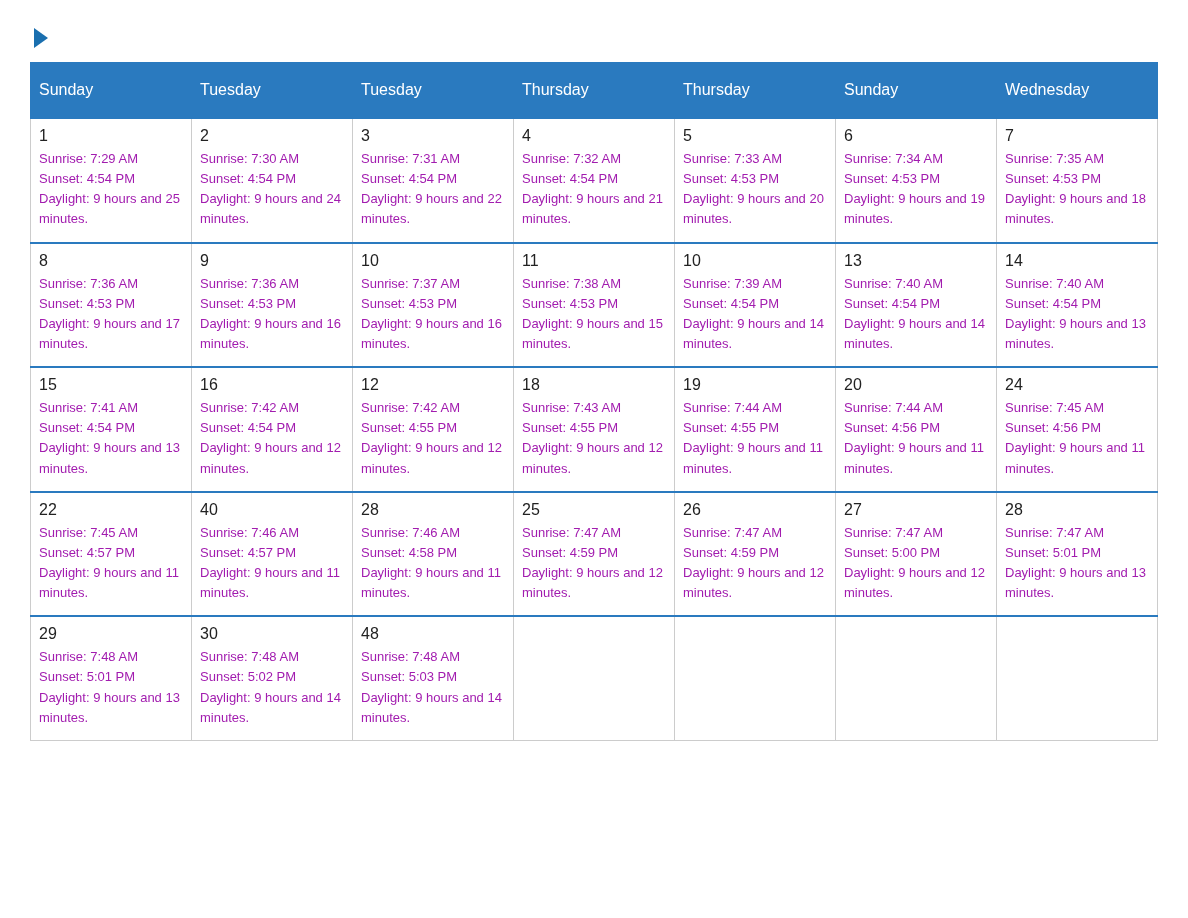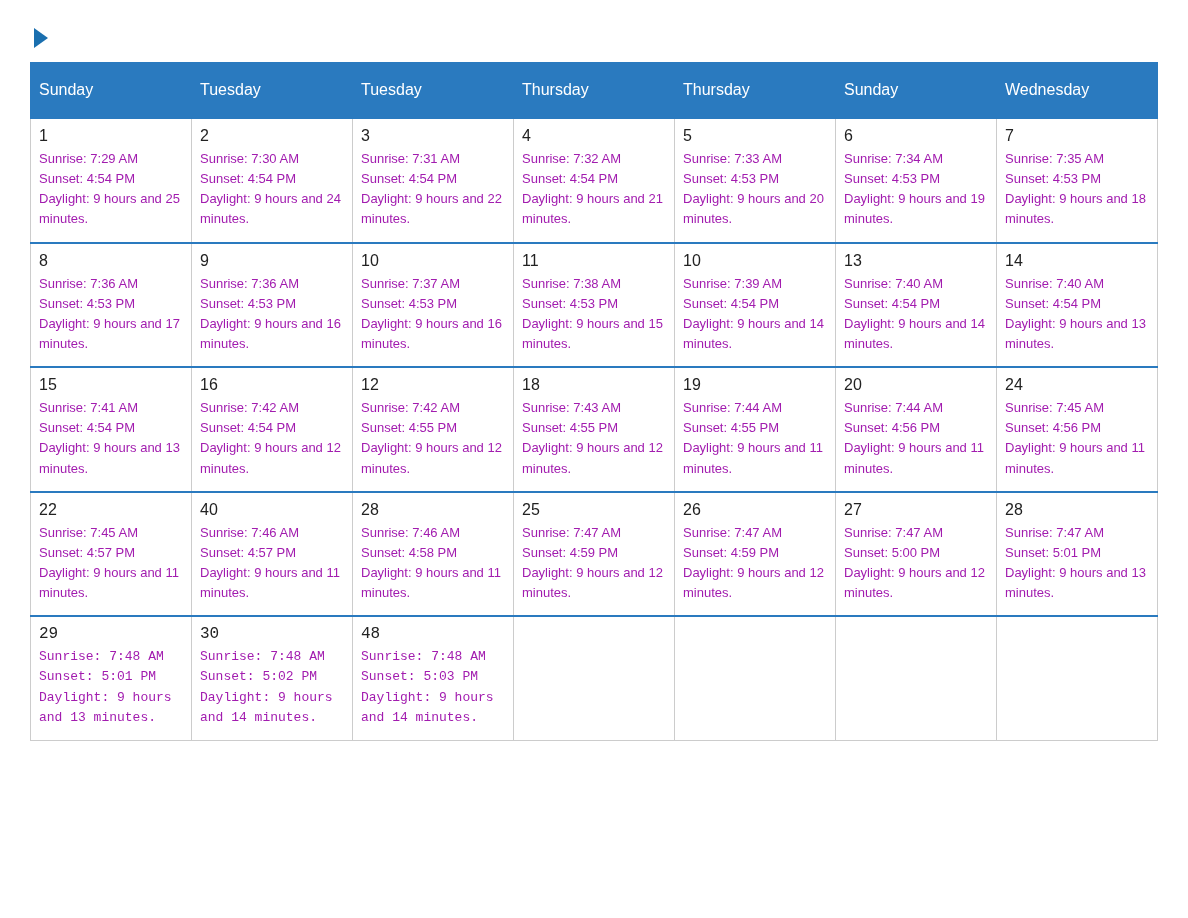--- a/index.html
+++ b/index.html
@@ -97,21 +97,20 @@
       margin-bottom: 4px;
       display: block;
     }
     .day-info {
       font-size: 13px;
       line-height: 1.55;
       color: #a21caf;
     }
     .last-row td {
       height: 100px;
-      font-family: Liberation Mono, monospace;
     }
   </style>
 </head>
 <body>
 
 <div class="header">
   <div class="logo">
     <div class="logo-top">
       <span class="logo-general"></span>
       <div class="logo-arrow"></div>

